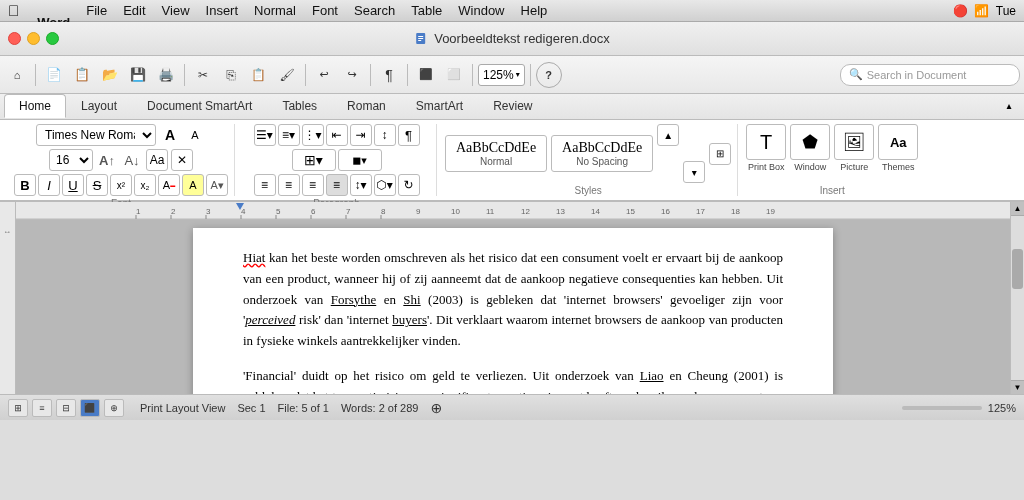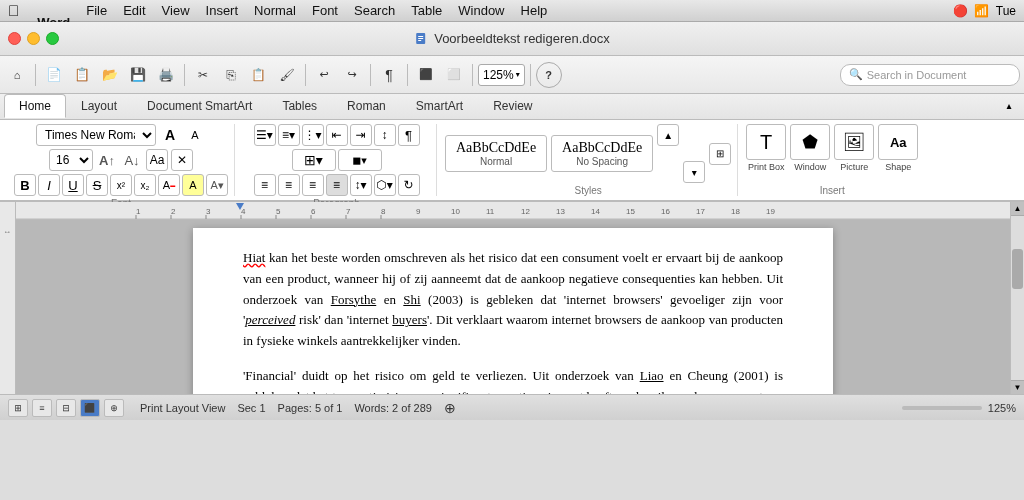--- a/index.html
+++ b/index.html
@@ -241,21 +241,21 @@
       <div style="display:flex; flex-direction:column; align-items:center; gap:2px;">
         <button class="rg-icon-btn" style="width:40px; height:36px; border:1px solid #bbb; font-size:18px;">⬟</button>
         <span style="font-size:9px; color:#444;">Window</span>
       </div>
       <div style="display:flex; flex-direction:column; align-items:center; gap:2px;">
         <button class="rg-icon-btn" style="width:40px; height:36px; border:1px solid #bbb; font-size:18px;">🖼</button>
         <span style="font-size:9px; color:#444;">Picture</span>
       </div>
       <div style="display:flex; flex-direction:column; align-items:center; gap:2px;">
         <button class="rg-icon-btn" style="width:40px; height:36px; border:1px solid #bbb; font-size:13px; font-weight:bold;">Aa</button>
-        <span style="font-size:9px; color:#444;">Shape</span>
+        <span style="font-size:9px; color:#444;">Themes</span>
       </div>
     </div>
     <div class="ribbon-group-label">Insert</div>
   </div>
 </div>
 
 <div id="doc-area" style="height:192px; display:flex;">
   <div id="ruler-left" style="width:16px; background:#e8e8e8; border-right:1px solid #bbb; display:flex; flex-direction:column; align-items:center; padding-top:28px;">
     <span style="font-size:8px; color:#666; writing-mode:vertical-lr;">↕</span>
   </div>
@@ -334,21 +334,21 @@
     <div class="status-icon">≡</div>
     <div class="status-icon">⊟</div>
     <div class="status-icon" style="background:#4a7cc7; color:white;">⬛</div>
     <div class="status-icon">⊕</div>
   </div>
   <span>Print Layout View</span>
   <span>
     <span>Sec</span>&nbsp;<span>1</span>
   </span>
   <span>
-    <span>Pages:</span>&nbsp;<span>5 of 1</span>
+    <span>File:</span>&nbsp;<span>5 of 1</span>
   </span>
   <span>
     <span>Words:</span>&nbsp;<span>2 of 289</span>
   </span>
   <span style="font-size:14px;">⊕</span>
   <div class="right-status">
     <div class="zoom-slider"></div>
     <span>125%</span>
   </div>
 </div>

